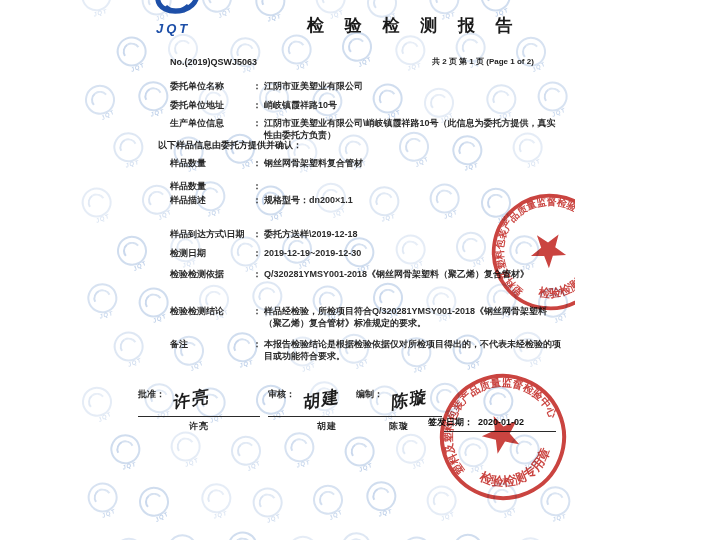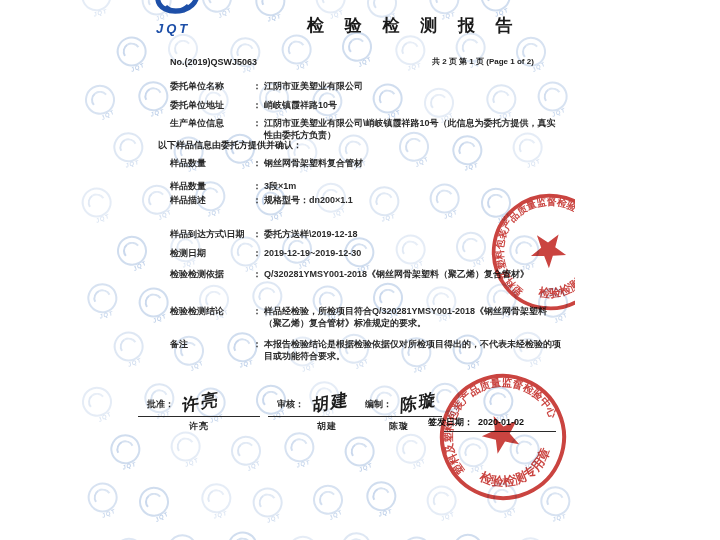--- a/index.html
+++ b/index.html
@@ -35,21 +35,21 @@
   .row-4{top:157px;} .row-5{top:180px;} .row-6{top:194px;}
   .row-7{top:228px;} .row-8{top:247px;} .row-9{top:268px;}
   .row-10{top:305px;} .row-11{top:338px;}
   .note{position:absolute;left:88px;top:139px;z-index:1;font-size:9px;font-weight:bold;color:#222;}
 
   
   .sig-block{position:absolute;z-index:1;}
   .sig-1{left:68px;top:388px;width:122px;}
   .sig-2{left:198px;top:388px;width:118px;}
   .sig-3{left:286px;top:388px;width:86px;}
-  .sig-row{display:flex;align-items:flex-end;height:26px;margin-left:9px;}
+  .sig-row{display:flex;height:26px;}
   .sig-role{font-size:9px;font-weight:bold;padding-bottom:3px;flex:none;}
   .sig-hand{font-size:17px;font-weight:bold;color:#1b1b1b;font-family:"DejaVu Serif","Liberation Serif",serif;
             transform:rotate(-10deg) skewX(-12deg);margin-left:8px;letter-spacing:2px;}
   .sig-line{border-top:1.5px solid #2a2a2a;margin-top:2px;}
   .sig-name{text-align:center;font-size:9px;font-weight:600;margin-top:3px;letter-spacing:1px;}
 
   
   .issue{position:absolute;left:358px;top:416px;z-index:2;font-size:9px;font-weight:bold;color:#111;white-space:nowrap;}
   .issue-val{margin-left:5px;}
   .issue-line{position:absolute;left:374px;top:431px;width:112px;border-top:1.5px solid #2a2a2a;z-index:2;}
@@ -583,21 +583,20 @@
     <div class="note">以下样品信息由委托方提供并确认：</div>
 
     <div class="field-row row-4">
       <span class="field-label">样品数量</span>
       <span class="field-colon">：</span>
       <span class="field-value">钢丝网骨架塑料复合管材</span>
     </div>
     <div class="field-row row-5">
       <span class="field-label">样品数量</span>
       <span class="field-colon">：</span>
-      <span class="field-value">3段×1m</span>
     </div>
     <div class="field-row row-6">
       <span class="field-label">样品描述</span>
       <span class="field-colon">：</span>
       <span class="field-value">规格型号：dn200×1.1</span>
     </div>
     <div class="field-row row-7">
       <span class="field-label">样品到达方式\日期</span>
       <span class="field-colon">：</span>
       <span class="field-value">委托方送样\2019-12-18</span>

